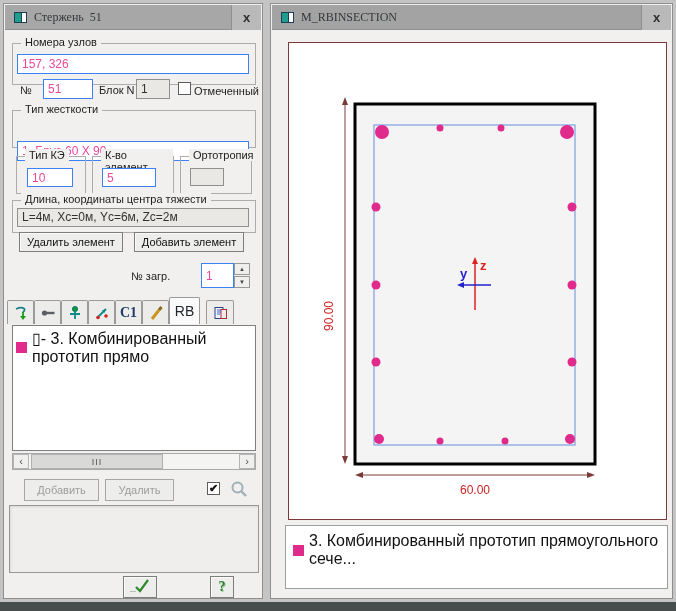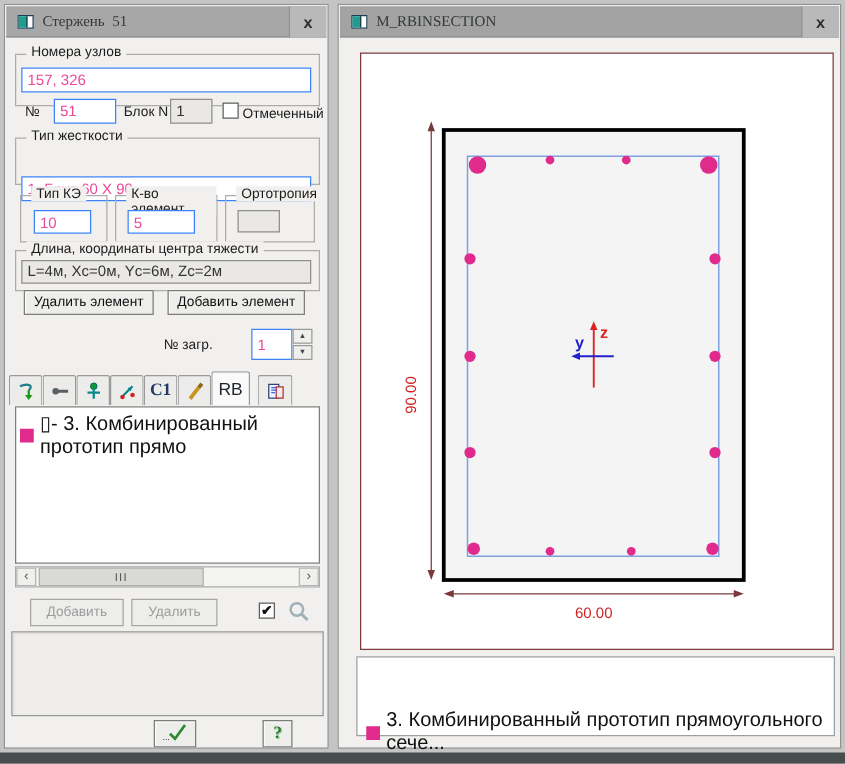--- a/index.html
+++ b/index.html
@@ -232,20 +232,20 @@
         <line x1="186" y1="267" x2="186" y2="220" stroke="#dd2222" stroke-width="1.5"></line>
         <polygon points="183,221 189,221 186,214" fill="#dd2222"></polygon>
         <line x1="202" y1="242" x2="174" y2="242" stroke="#2222cc" stroke-width="1.5"></line>
         <polygon points="175,239 175,245 168,242" fill="#2222cc"></polygon>
         <text x="191" y="227" fill="#dd2222" font-size="13" font-weight="bold" font-family="Liberation Sans, sans-serif">z</text>
         <text x="171" y="235" fill="#2222cc" font-size="13" font-weight="bold" font-family="Liberation Sans, sans-serif">y</text>
       </svg>
   </div>
 
   <div class="legendbox" style="left:14px; top:521px; width:383px; height:64px;">
-    <div class="list-item" style="padding:6px 7px;margin-top:36px;">
+    <div class="list-item" style="padding:6px 7px;">
       <span class="sq" style="background:#e02a8c;"></span>
       <span>3. Комбинированный прототип прямоугольного сече...</span>
     </div>
   </div>
 </div>
 
 <div class="bottom-strip"></div>
 
 </body></html>

